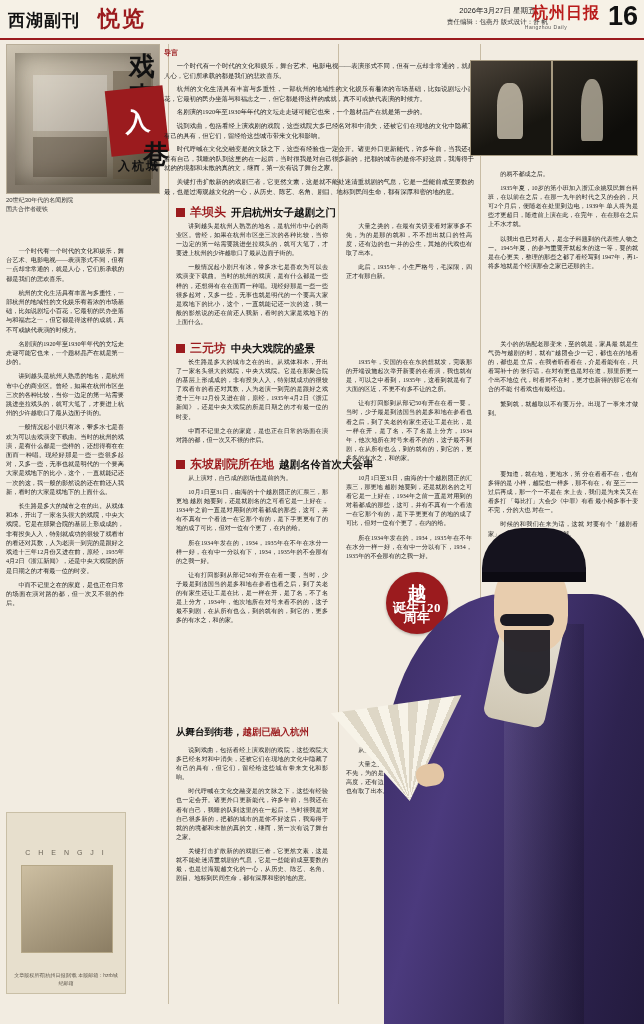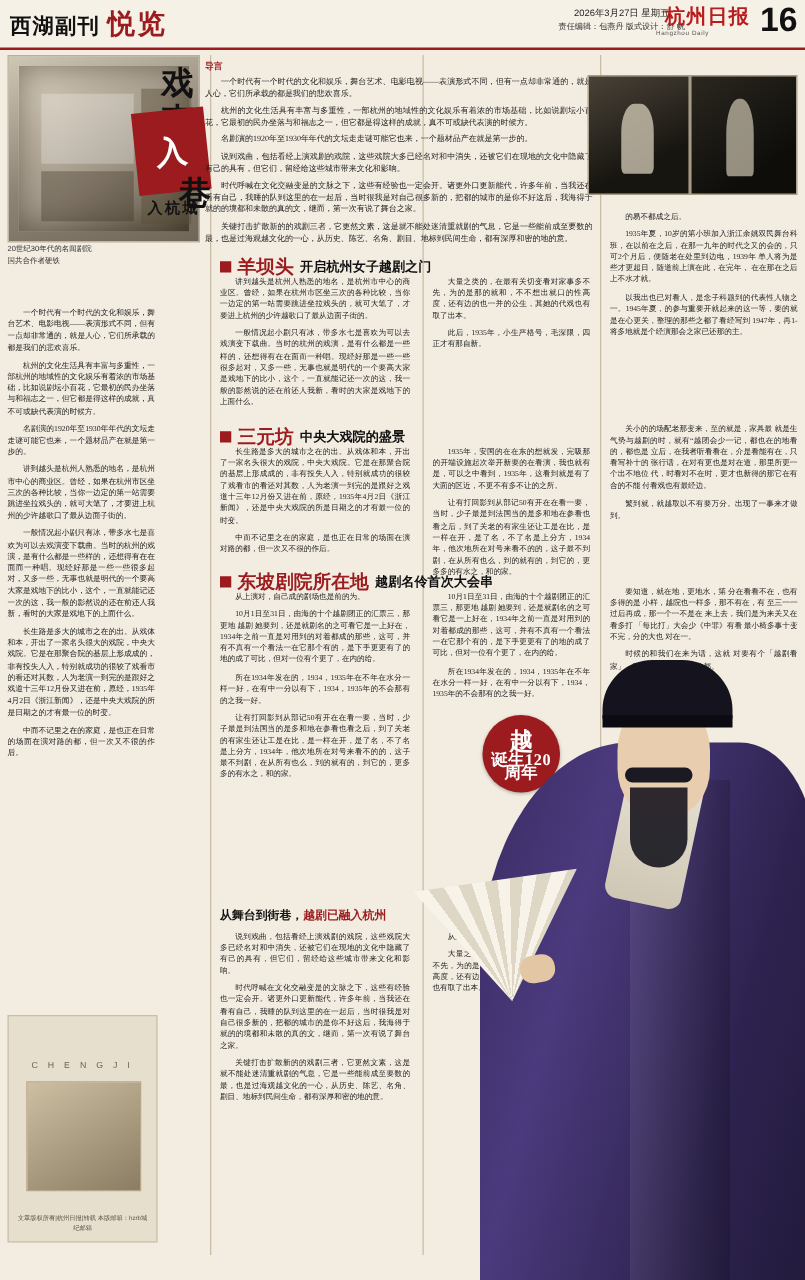--- a/index.html
+++ b/index.html
@@ -12,21 +12,21 @@
     position:relative;
   }
   .page{position:relative;width:644px;height:1024px;background:#f2ece1;}
 
   
   .masthead{
     position:absolute;left:0;top:0;width:644px;height:38px;
     background:#f6f1e6;border-bottom:2px solid #9b1b1e;
   }
   .mast-left{
-    position:absolute;left:8px;top:4px;display:flex;align-items:baseline;gap:6px;
+    position:absolute;left:8px;top:4px;display:flex;align-items:baseline;gap:18px;
   }
   .mast-left .m1{
     font-size:17px;font-weight:bold;letter-spacing:1px;color:#111;
     font-family:"Liberation Serif", serif;
   }
   .mast-left .m2{
     font-size:22px;font-weight:bold;color:#9b1b1e;letter-spacing:2px;
     font-family:"Liberation Serif", serif;
   }
   .mast-date{
@@ -143,21 +143,21 @@
     background:linear-gradient(145deg,#2b2720,#0e0d0a 75%);
     border:1px solid #a79b82;
   }
   .photo-b .fig{position:absolute;left:28px;top:18px;width:22px;height:62px;background:#cfc6b2;opacity:.7;border-radius:45% 45% 8% 8%;}
 
   
   .sec{
     position:absolute;display:flex;align-items:center;gap:5px;
   }
   .sec .sq{width:9px;height:9px;background:#9b1b1e;}
-  .sec .n{font-size:15px;font-weight:bold;color:#9b1b1e;}
+  .sec .n{font-size:12px;font-weight:bold;color:#9b1b1e;}
   .sec .t{font-size:10.5px;font-weight:bold;color:#111;}
 
   .bodycol{
     position:absolute;font-size:6.1px;line-height:9.1px;color:#222;text-align:justify;
   }
   .bodycol p{margin:0 0 5px 0;text-indent:2em;}
 
   .subhead{
     position:absolute;font-size:9.5px;font-weight:bold;color:#111;
   }

